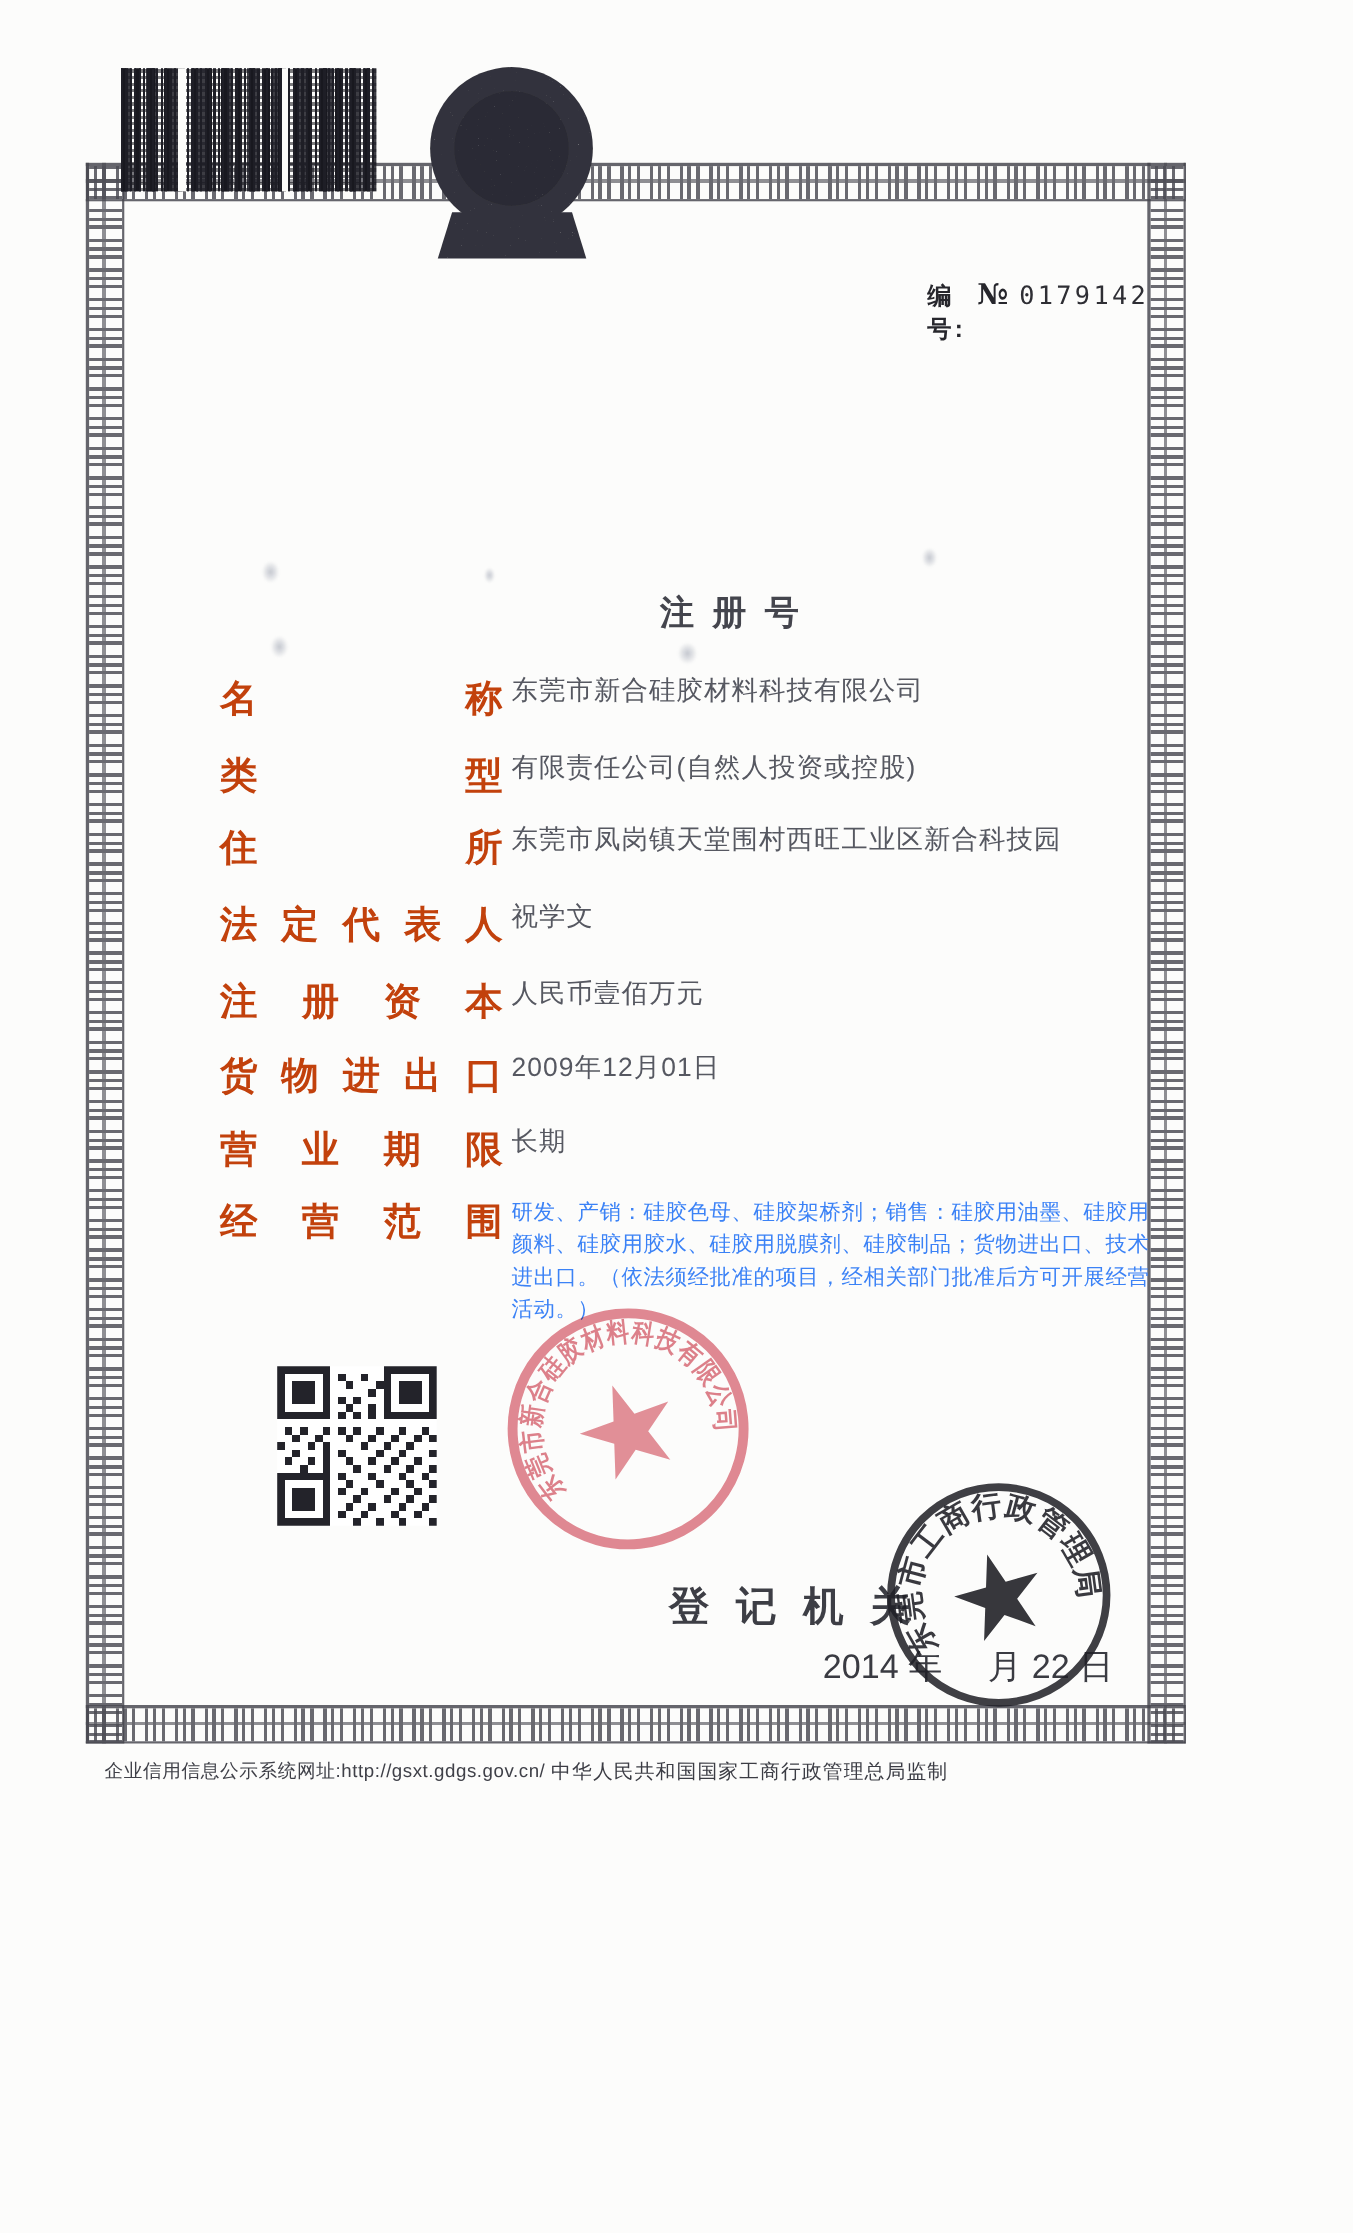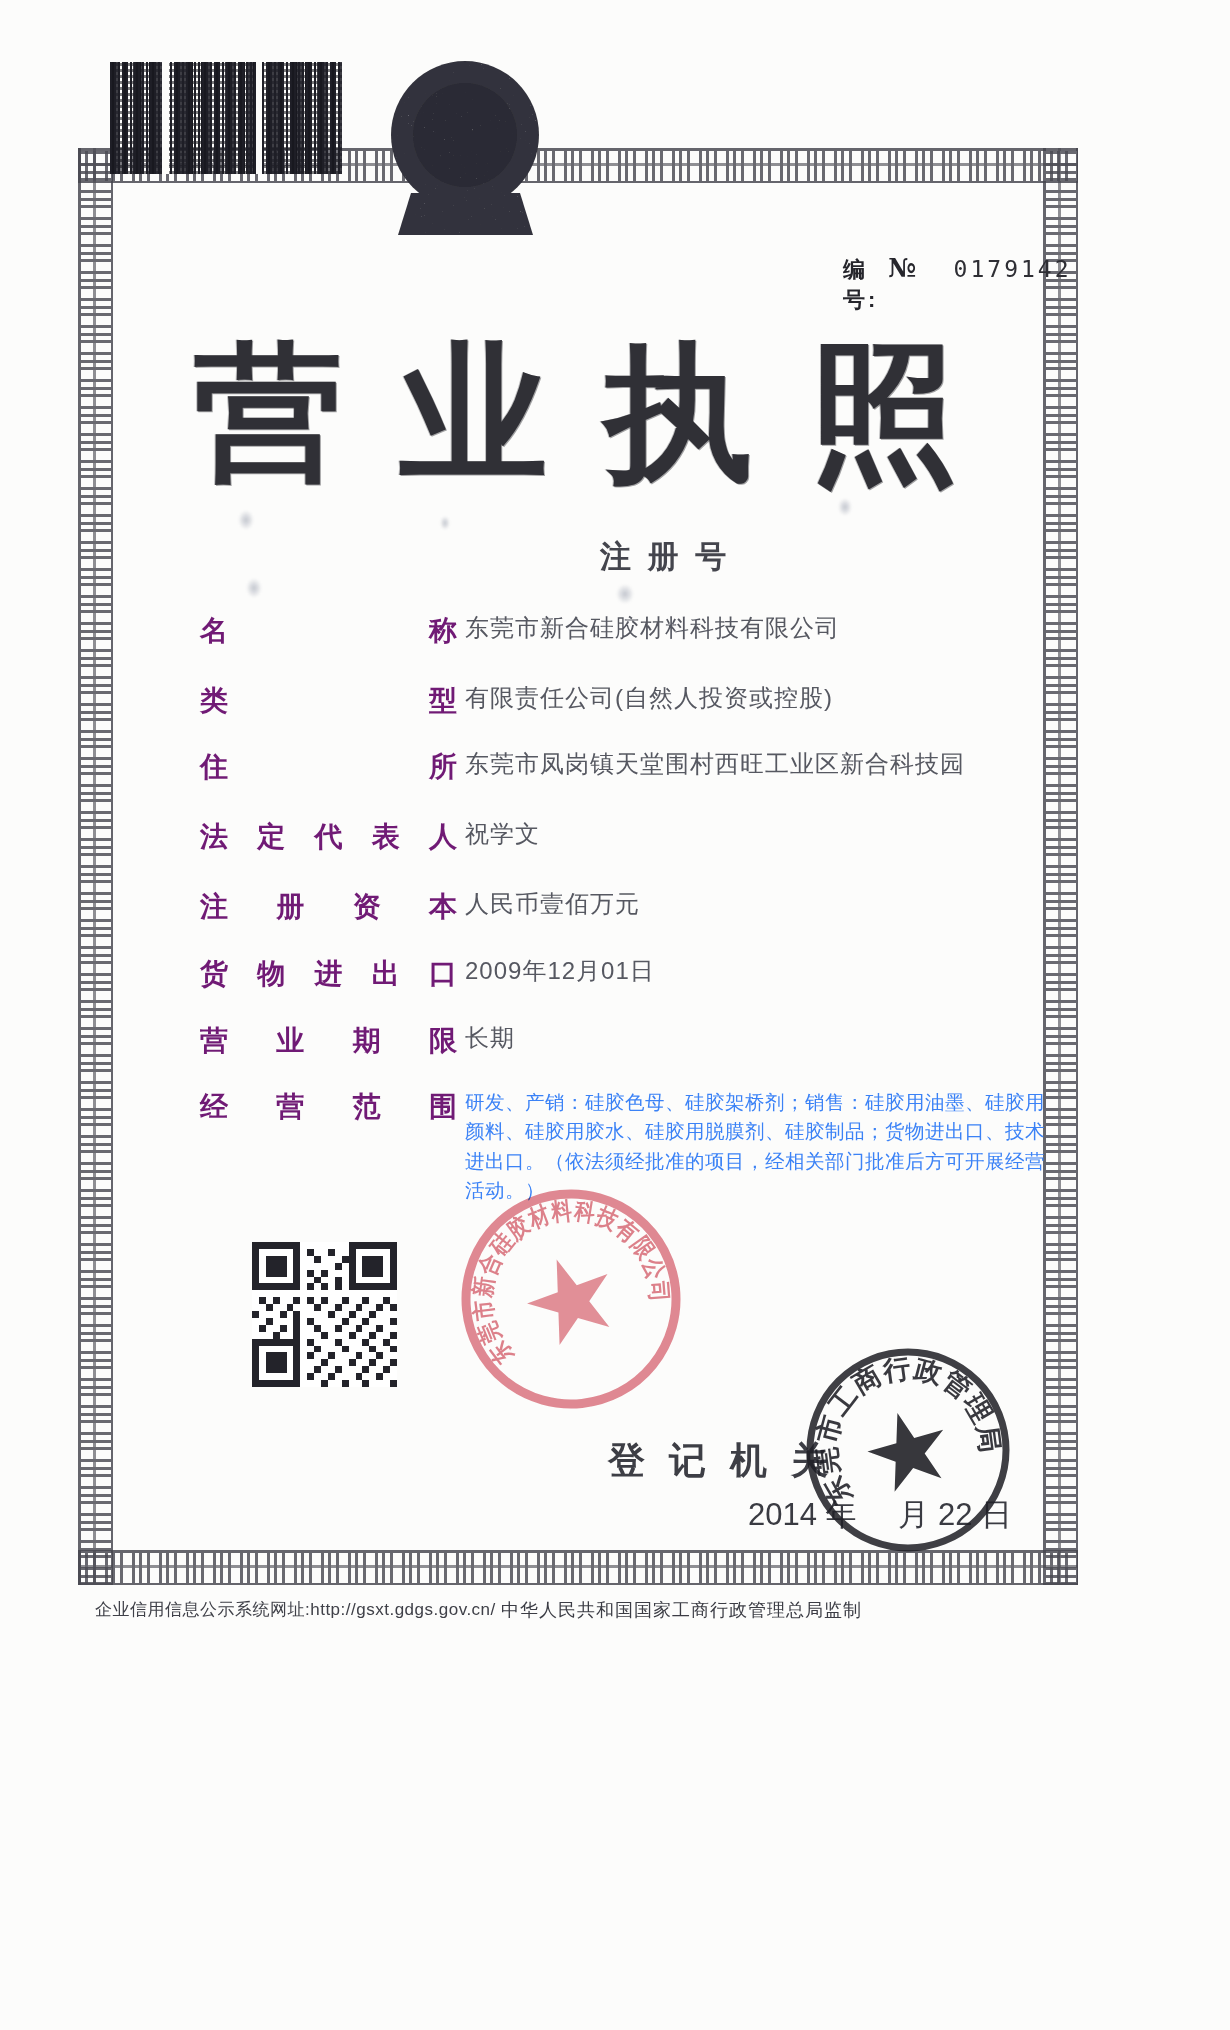--- a/index.html
+++ b/index.html
@@ -39,41 +39,41 @@
   .fs-left{left:0;}
   .fs-right{right:0;}
 
   
   .emblem{left:383px;top:55px;position:absolute;z-index:6;}
 
   
   .serial{left:843px;top:253px;position:absolute;z-index:3;display:flex;align-items:baseline;gap:10px;color:#26262c;}
   .serial .pre{font-size:22px;letter-spacing:3px;font-weight:600;}
   .serial .nomark{font-size:26px;font-weight:800;font-family:"DejaVu Serif","Liberation Serif",serif;}
-  .serial .num{font-size:23px;letter-spacing:3px;font-family:"DejaVu Sans Mono","Liberation Mono",monospace;color:#2e2e34;margin-left:27px;}
+  .serial .num{font-size:23px;letter-spacing:3px;font-family:"DejaVu Sans Mono","Liberation Mono",monospace;color:#2e2e34;}
 
   
   .title{
     left:80px;top:328px;width:1000px;position:absolute;margin:0;text-align:center;
     font-size:148px;line-height:1.15;font-weight:900;color:#303036;
     letter-spacing:8px;
     text-shadow:1px 1px 0 rgba(48,48,54,.45), -1px 0 0 rgba(48,48,54,.3);
     z-index:2;
   }
 
   
   .regline{left:600px;top:536px;position:absolute;z-index:2;display:flex;align-items:baseline;gap:28px;}
   .reg-label{font-size:31px;font-weight:700;letter-spacing:4px;color:#44454d;}
   .reg-number{font-size:33px;letter-spacing:2px;color:#4c4e58;}
 
   
   .row{left:0;top:0;position:absolute;width:1230px;z-index:2;}
   .flabel{
     position:absolute;left:200px;width:258px;
-    font-size:28px;font-weight:700;color:#701a75;
+    font-size:34px;font-weight:700;color:#c2410c;
     text-align:justify;text-align-last:justify;text-justify:inter-character;
     letter-spacing:1px;
   }
   .fvalue{position:absolute;left:465px;width:600px;font-size:24px;color:#565861;letter-spacing:1px;line-height:1.3;}
   .fvalue.small{font-size:19.5px;width:580px;line-height:1.5;text-align:justify;color:#3b82f6;letter-spacing:.5px;}
 
   
   .qr{left:252px;top:1242px;position:absolute;z-index:4;}
 
   
@@ -122,21 +122,20 @@
     <div class="fs fs-v fs-left"></div>
     <div class="fs fs-v fs-right"></div>
   </div>
 
   <div class="serial">
     <span class="pre">编号:</span>
     <span class="nomark">№</span>
     <span class="num">0179142</span>
   </div>
 
-  <h1 class="title">营 业 执 照</h1>
 
   <div class="regline">
     <span class="reg-label">注 册 号</span>
   </div>
 
   <div class="row" style="top:612px">
     <span class="flabel">名称</span>
     <span class="fvalue">东莞市新合硅胶材料科技有限公司</span>
   </div>
   <div class="row" style="top:682px">

